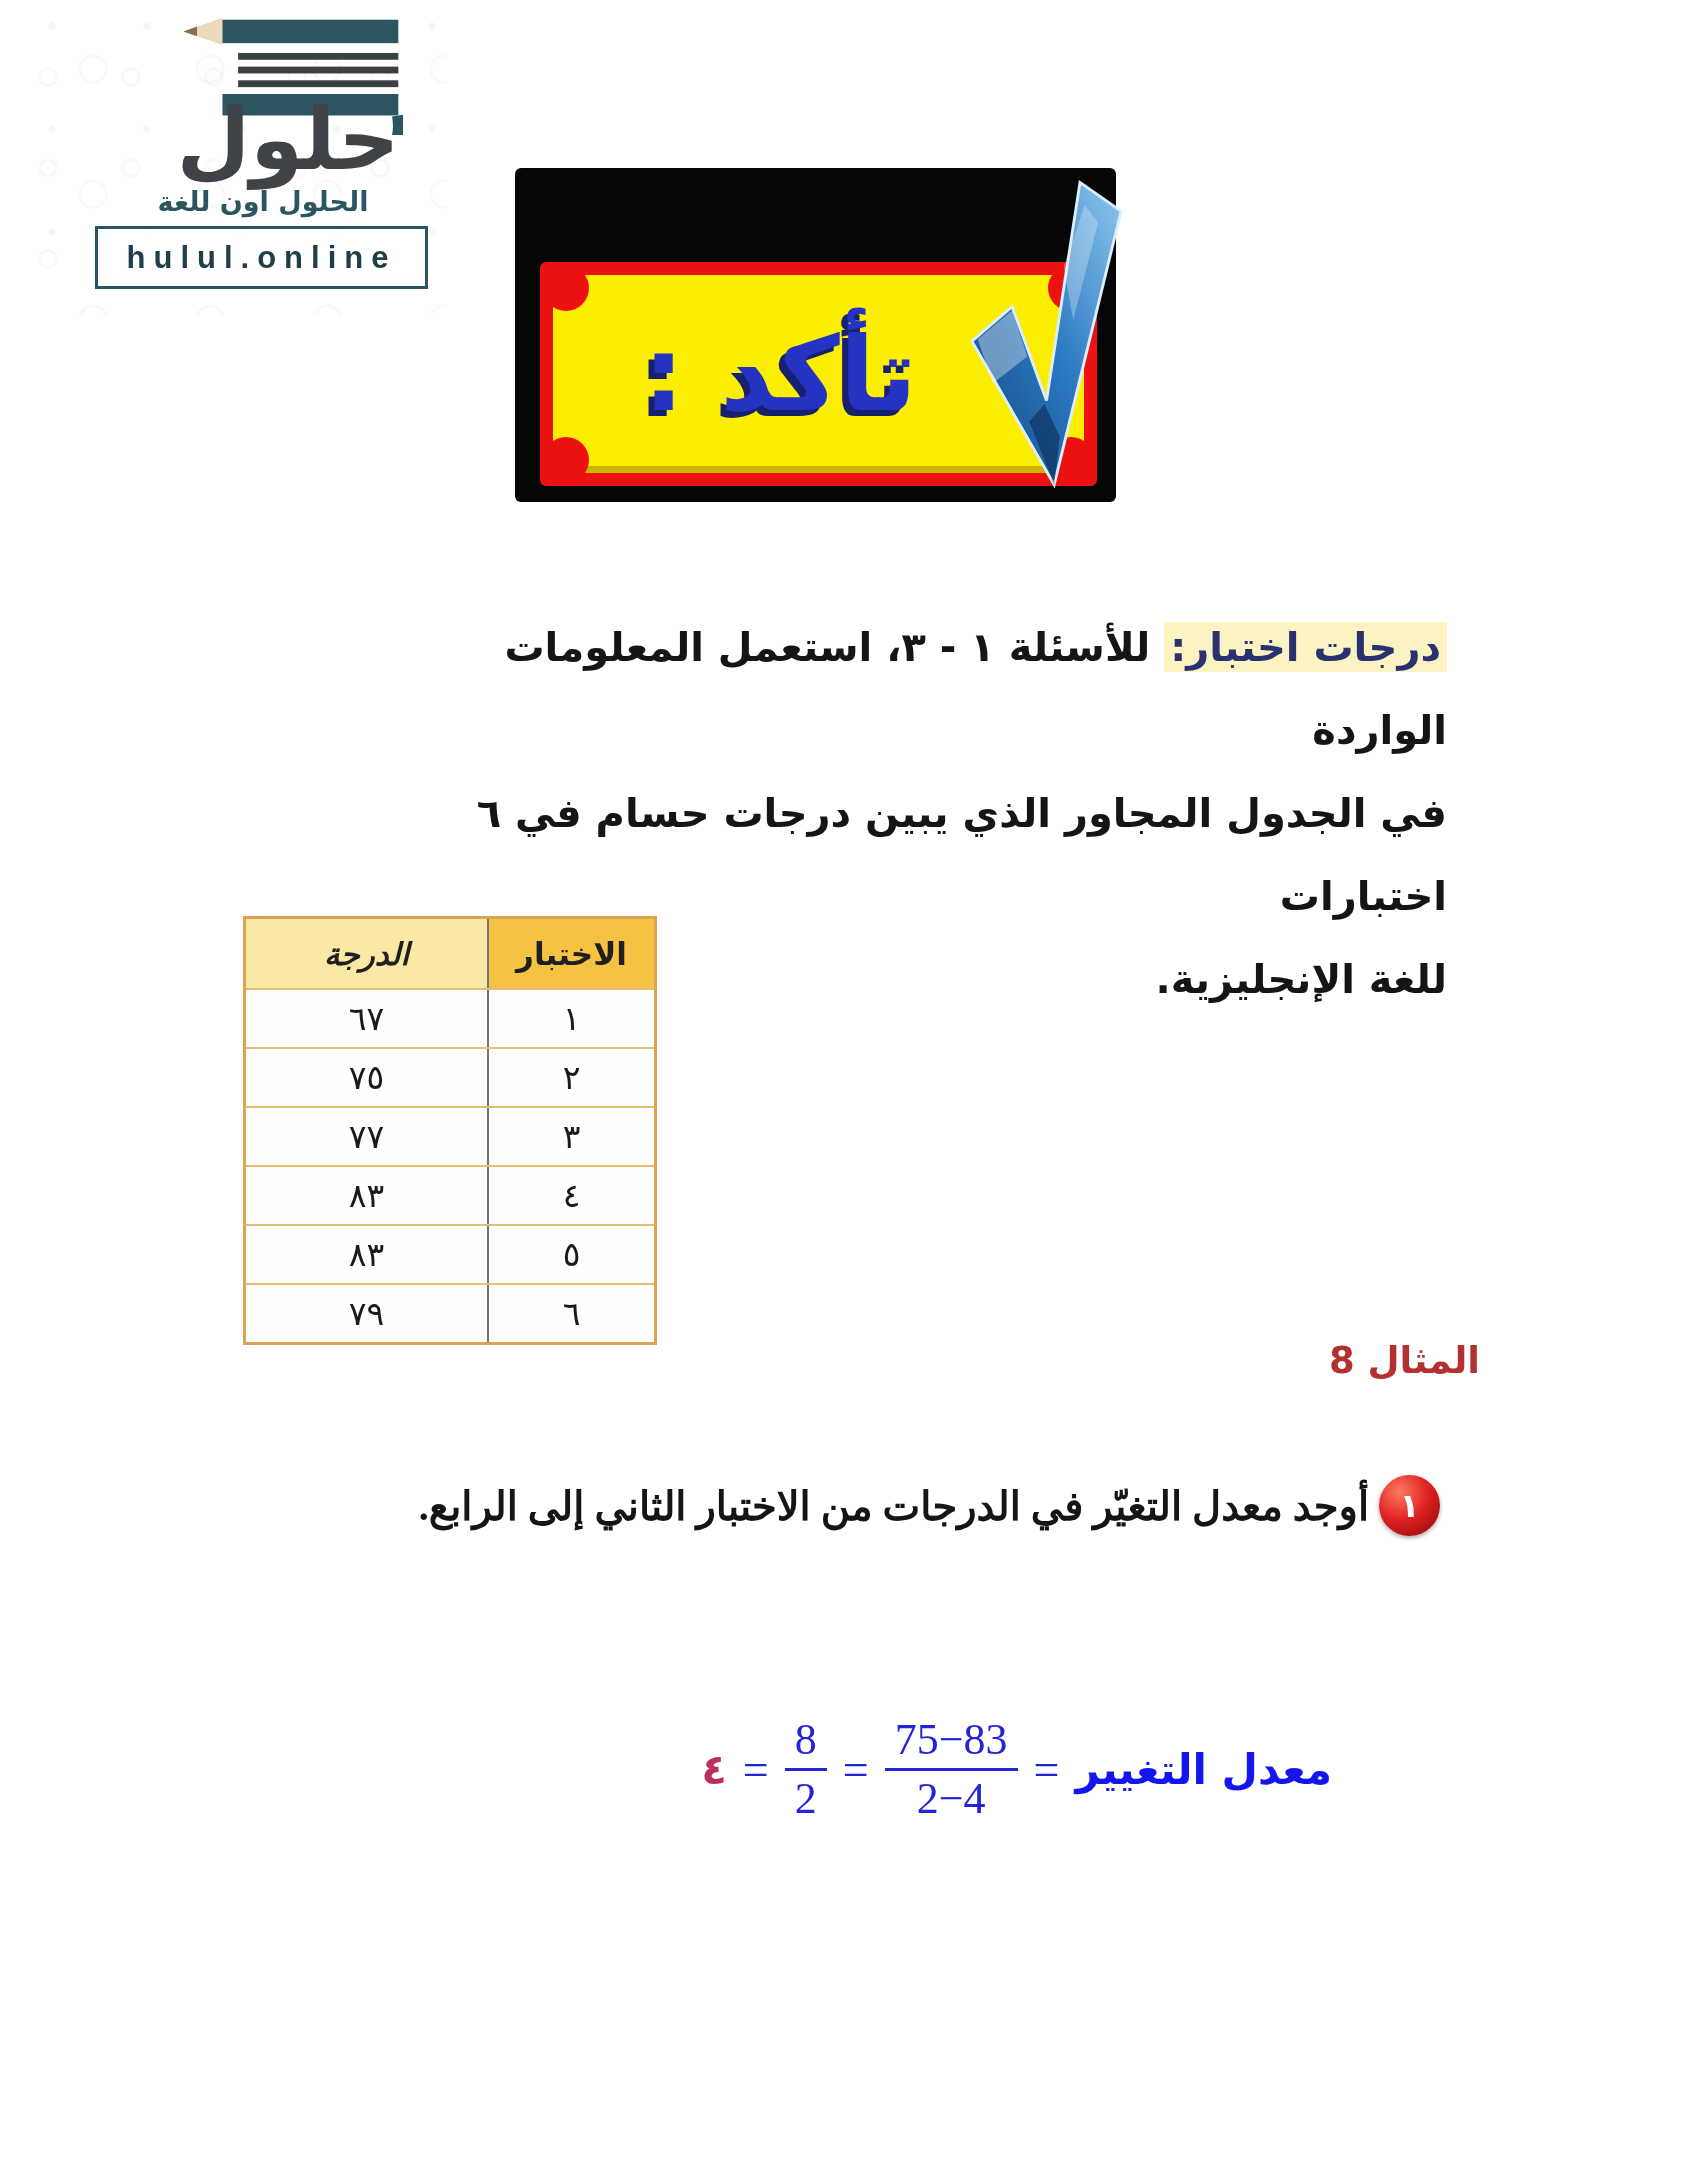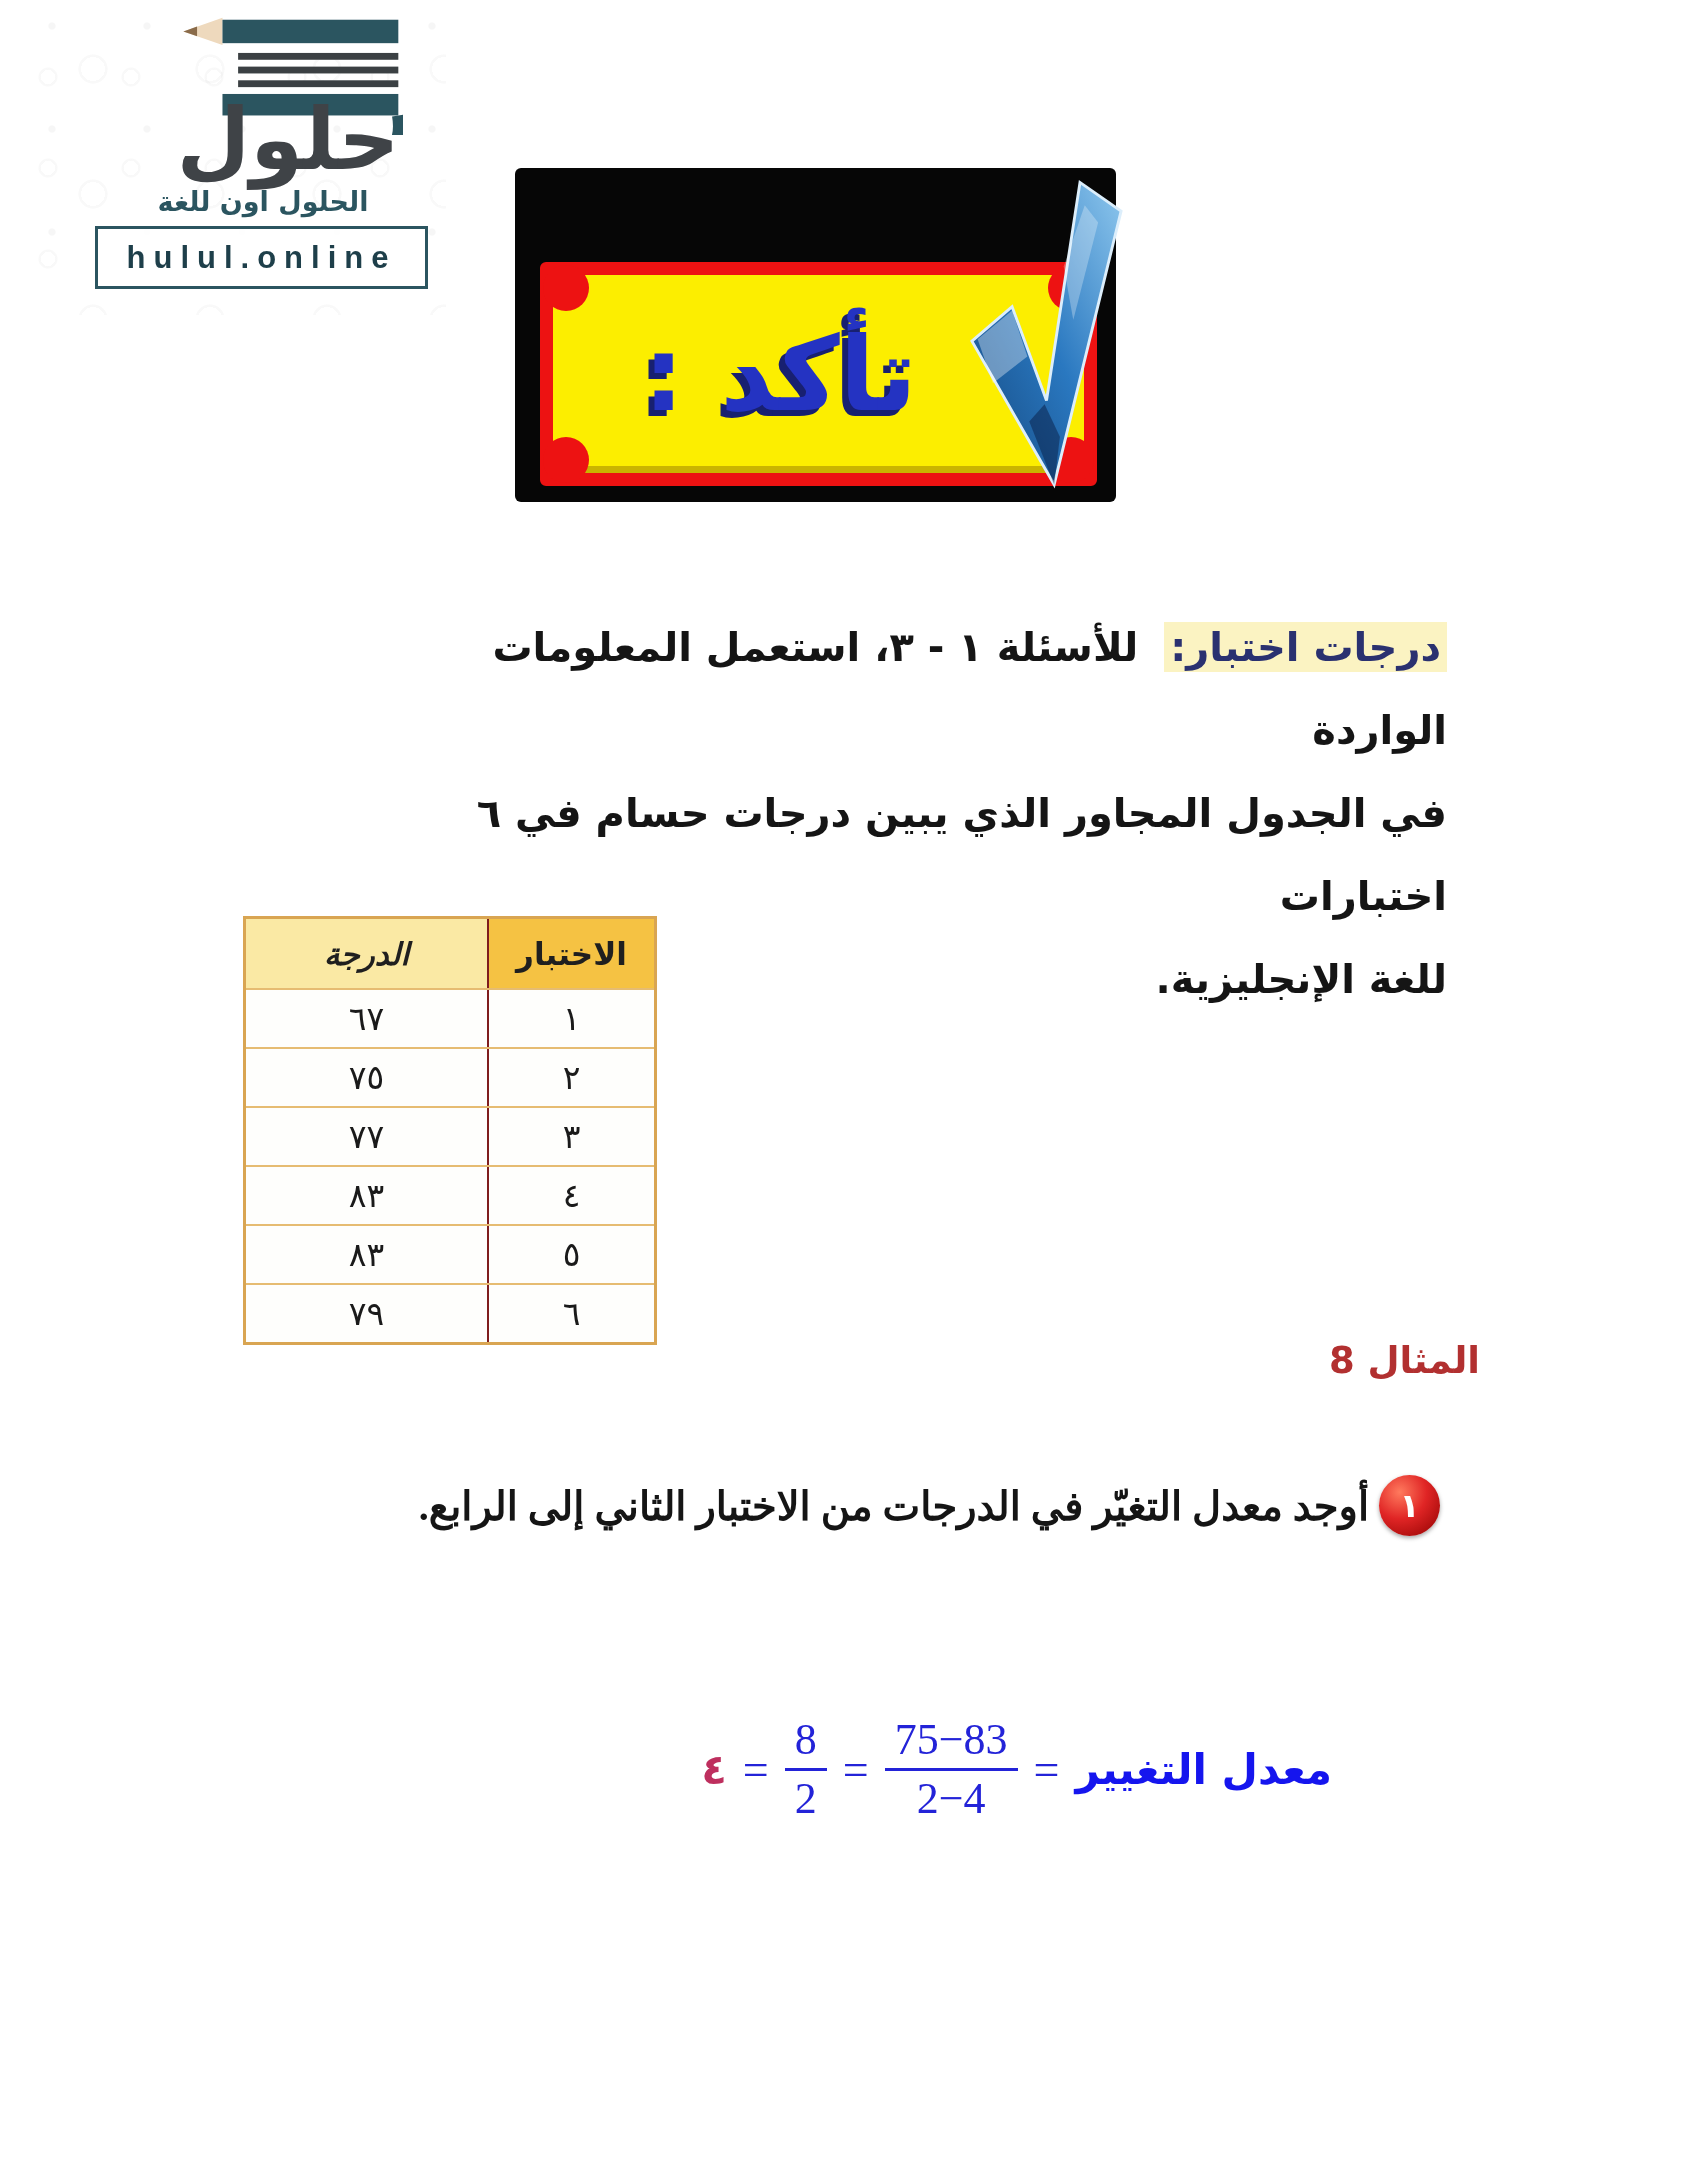--- a/index.html
+++ b/index.html
@@ -36,29 +36,29 @@
   .n-bl{left:-10px;bottom:-10px}.n-br{right:-10px;bottom:-10px}
   .banner-label{position:absolute;left:14px;top:4px;width:426px;height:190px;
         display:flex;align-items:center;justify-content:center;direction:rtl;
         font-size:103px;font-weight:bold;color:#2433c2;
         text-shadow:-6px 6px 0 #182070;}
   .checkmark{position:absolute;left:455px;top:8px;width:153px;height:315px;overflow:visible;}
 
   
   .intro{position:absolute;left:376px;top:606px;width:1071px;direction:rtl;
          text-align:right;font-size:40px;font-weight:bold;color:#151515;line-height:83px;}
-  .intro-heading{color:#2a3170;background:#fbf3c2;padding:2px 6px;margin-left:12px;}
+  .intro-heading{color:#2a3170;background:#fbf3c2;padding:2px 6px;}
 
   
   .score-table{position:absolute;left:243px;top:916px;width:408px;direction:rtl;
                border:3px solid #d9a552;background:#fefefc;}
   .trow{display:flex;height:57px;border-top:2px solid #e6bc72;}
   .trow.thead{height:69px;border-top:none;}
   .cell{display:flex;align-items:center;justify-content:center;font-size:33px;color:#1a1a1a;}
-  .cell.test,.cell.h-test{width:165px;border-left:2px solid #7f1d1d;text-align:right;}
+  .cell.test,.cell.h-test{width:165px;border-left:2px solid #737373;text-align:right;}
   .cell.score,.cell.h-score{flex:1;}
   .h-test{background:#f5c243;font-weight:bold;font-size:31px;color:#1f1f1f;}
   .h-score{background:#fae9a4;font-weight:bold;font-size:31px;color:#1f1f1f;font-style:italic;}
 
   
   .example-label{position:absolute;left:1287px;top:1339px;width:193px;direction:rtl;
                  text-align:right;font-size:37px;font-weight:bold;color:#b23030;}
   .q-badge{position:absolute;left:1379px;top:1475px;width:61px;height:61px;border-radius:50%;
            background:radial-gradient(circle at 34% 28%, #ff7a5e 0%, #e02525 45%, #8f0000 100%);
            display:flex;align-items:center;justify-content:center;

